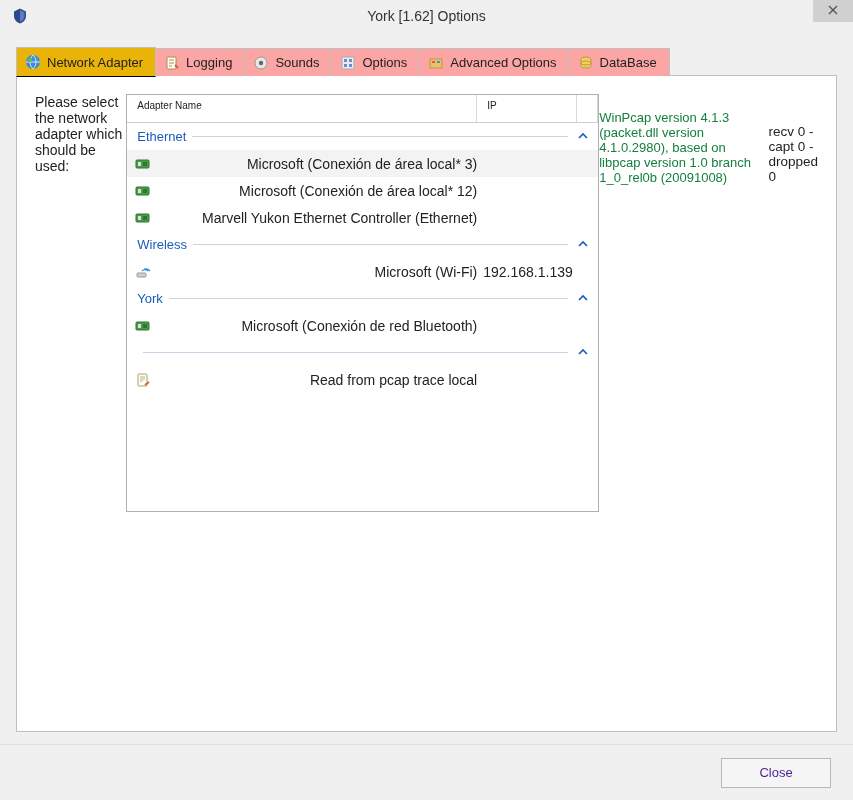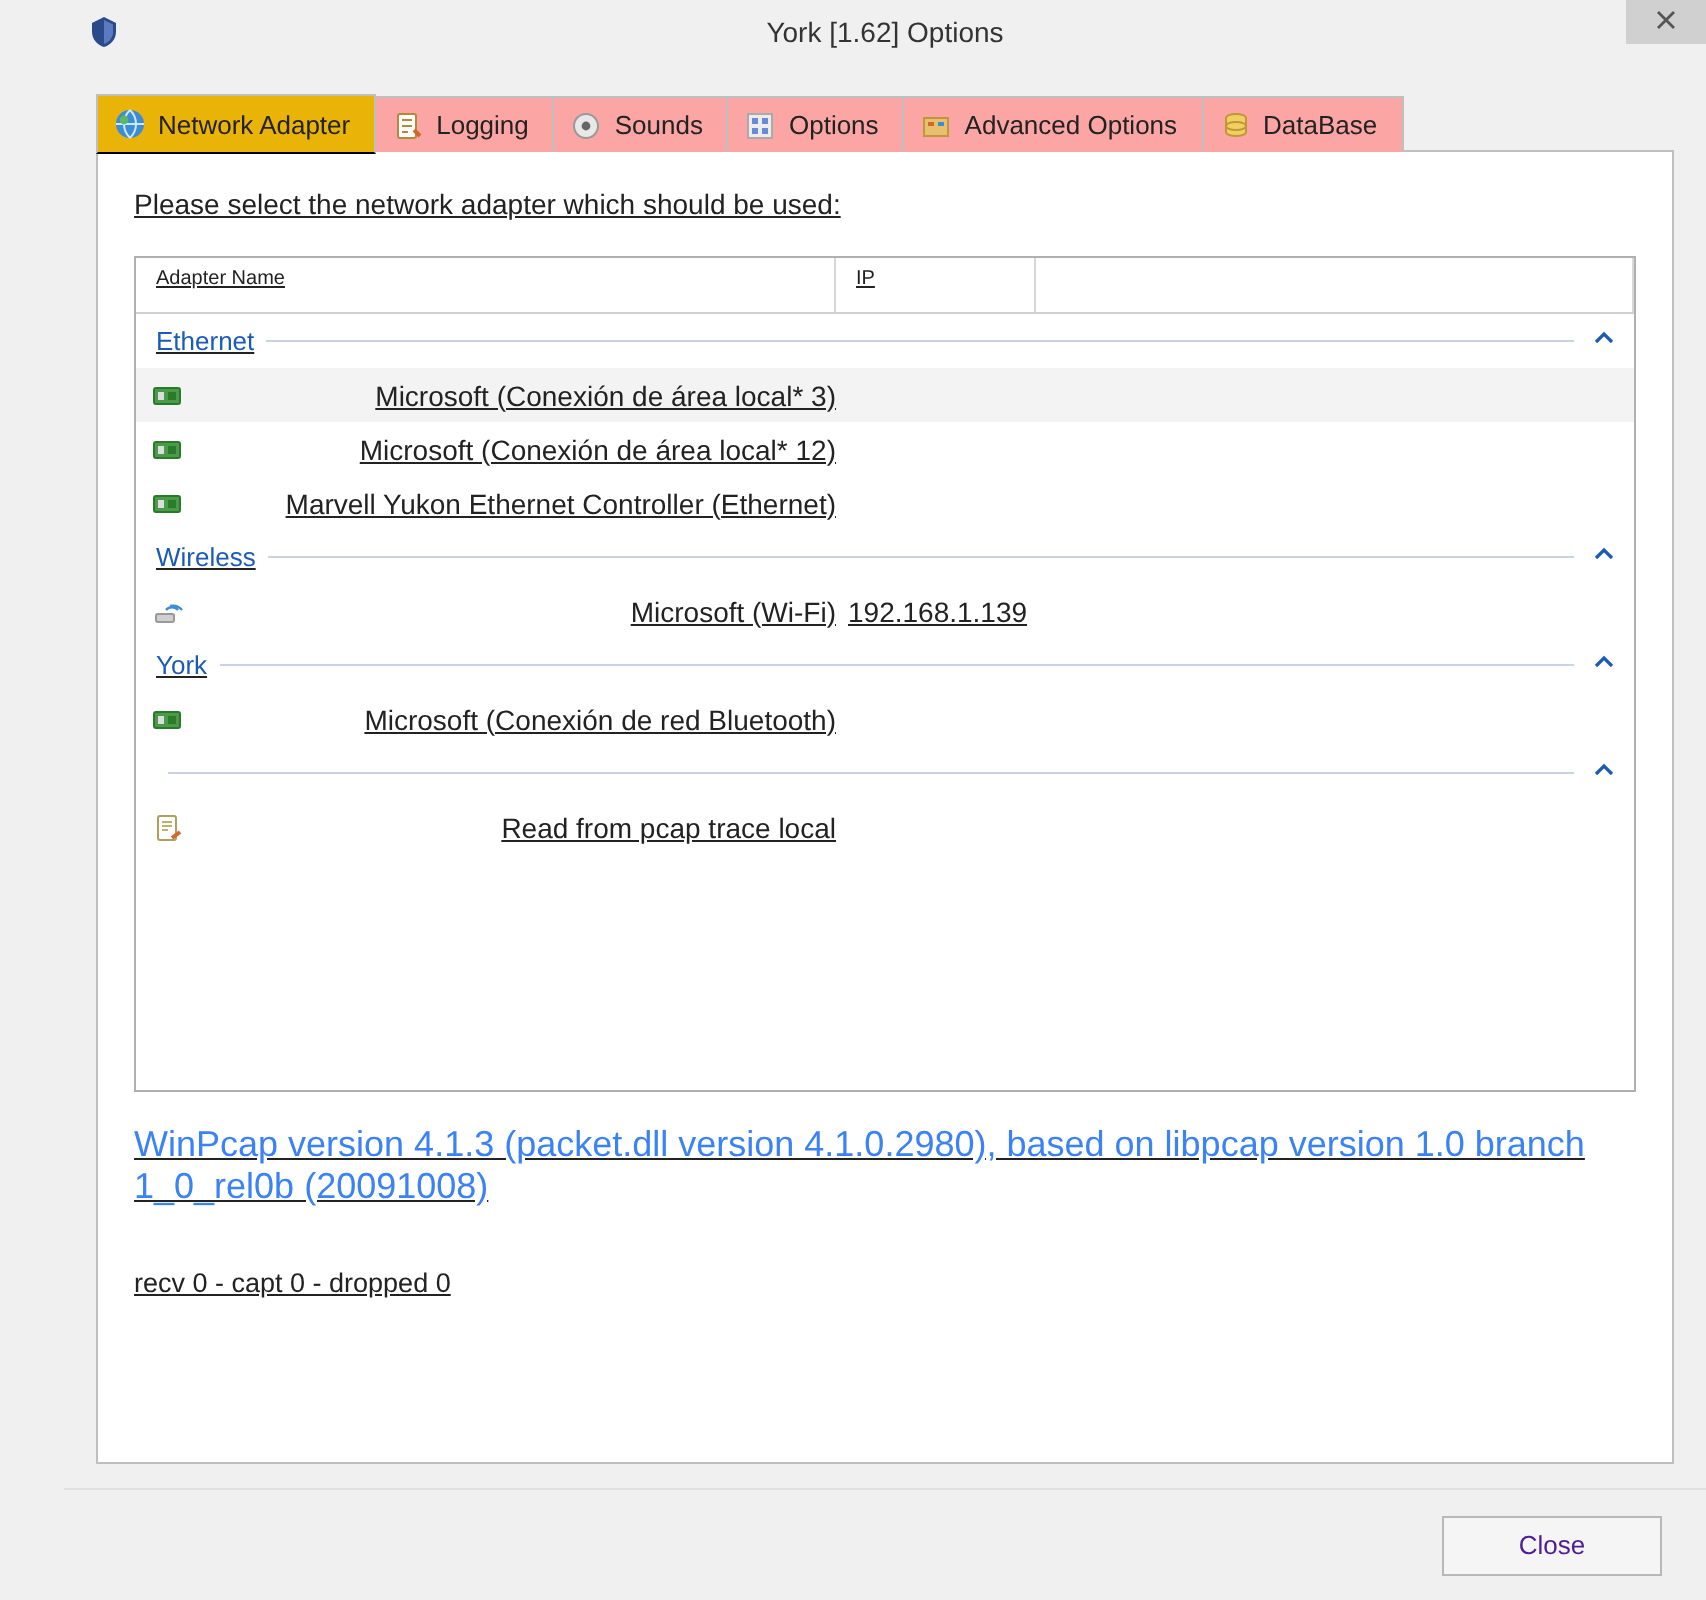--- a/index.html
+++ b/index.html
@@ -12,21 +12,20 @@
     width: 853px;
     height: 800px;
     overflow: hidden;
   }
   .window {
     width: 853px;
     height: 800px;
     background: #f0f0f0;
     display: flex;
     flex-direction: column;
-    padding-left: 32px;
   }
   .titlebar {
     height: 32px;
     display: flex;
     align-items: center;
     position: relative;
   }
   .titlebar .appicon {
     width: 20px; height: 20px;
     margin-left: 10px;
@@ -83,22 +82,21 @@
     height: 30px;
   }
   .tab .ticon { width:16px; height:16px; display:inline-flex; align-items:center; justify-content:center;}
   .tabpanel {
     flex: 1;
     background: #fff;
     border: 1px solid #bfbfbf;
     margin-top: -1px;
     padding: 18px 18px 14px 18px;
     display: flex;
-    flex-direction: column;
-    text-decoration: underline;
+    flex-direction: row;
   }
   .instruction {
     font-size: 14px;
     margin-bottom: 18px;
   }
   .adapterbox {
     border: 1px solid #b0b0b0;
     flex: 0 0 auto;
     height: 418px;
     overflow: hidden;
@@ -141,22 +139,22 @@
     align-items: center;
     height: 27px;
     padding-left: 6px;
   }
   .row.sel { background: #f3f3f3; }
   .row .ricon { width:20px; display:inline-flex; align-items:center; justify-content:center;}
   .row .rname { width: 324px; padding-left: 4px; font-size: 14px; text-align: right;}
   .row .rip   { font-size: 14px; padding-left: 6px;}
   .footer-text {
     margin-top: 16px;
-    font-size: 18px;
-    color: #3b82f6;
+    font-size: 13px;
+    color: #15803d;
   }
   .stats {
     margin-top: 30px;
     font-size: 13.5px;
     color: #222;
   }
   .bottombar {
     height: 56px;
     display: flex;
     justify-content: flex-end;

